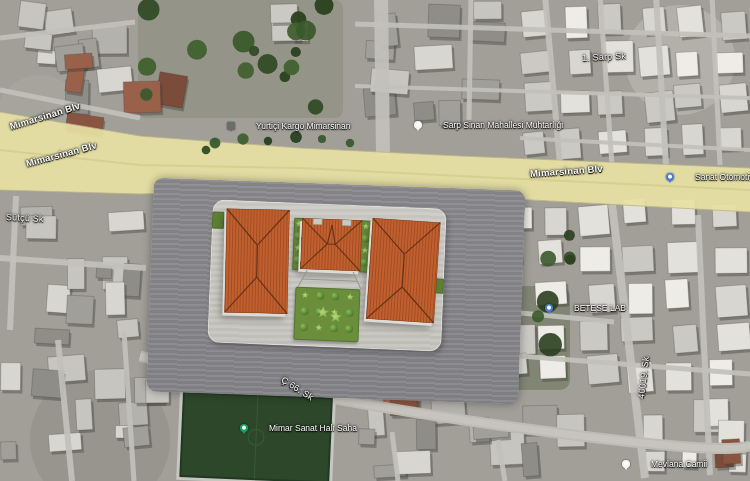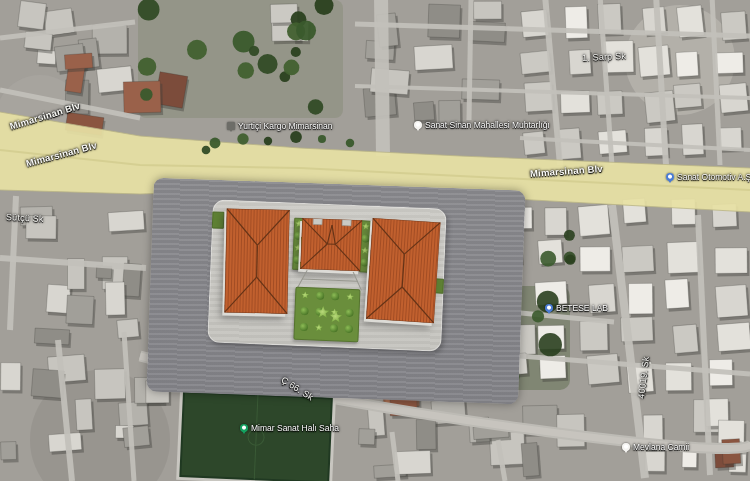--- a/index.html
+++ b/index.html
@@ -30,21 +30,21 @@
   .bush.star{border-radius:0;
         clip-path:polygon(50% 0,63% 35%,98% 35%,70% 57%,81% 91%,50% 70%,19% 91%,30% 57%,2% 35%,37% 35%);
         background:radial-gradient(circle at 45% 45%, #b8d97a, #7fae45 60%, #5d8a30);}
   .connector{position:absolute;inset:0;pointer-events:none;}
 
   
   .street{position:absolute;color:#f3f3f0;font-size:9px;letter-spacing:.2px;white-space:nowrap;
           transform-origin:0 50%;
           text-shadow:0 0 2px rgba(0,0,0,.95),0 0 3px rgba(0,0,0,.8),0 1px 1px #000;}
   .blv{font-size:9.5px;font-weight:bold;color:#fbfbf7;}
-  .poi{position:absolute;display:flex;align-items:center;gap:3px;white-space:nowrap;}
+  .poi{position:absolute;display:flex;align-items:center;gap:21px;white-space:nowrap;}
   .poi-text{color:#fff;font-size:8.5px;
             text-shadow:0 0 2px rgba(0,0,0,.95),0 0 3px rgba(0,0,0,.85),0 1px 1px #000;}
   .pin{position:relative;flex:none;width:8px;height:8px;border-radius:50%;
        --c:#f5f4f1;
        background:radial-gradient(circle at 50% 45%, #fff 0 1.5px, var(--c) 2.5px);
        box-shadow:0 0 2px rgba(0,0,0,.7);}
   .pin::after{content:'';position:absolute;top:7px;left:2px;
        border-left:2px solid transparent;border-right:2px solid transparent;
        border-top:3px solid var(--c);}
   .pin.gray-box{border-radius:1.5px;background:#6d6d68;box-shadow:0 0 2px rgba(0,0,0,.6);}
@@ -787,32 +787,32 @@
   <div class="street" style="left:6px;top:212px;transform:rotate(3deg)">Sütçü Sk</div>
   <div class="street" style="left:282px;top:374px;transform:rotate(32deg)">Ç 66. Sk</div>
   <div class="street" style="left:636px;top:398px;transform:rotate(-83deg);transform-origin:0 0">40019. Sk</div>
 
   <div class="poi" style="left:227px;top:121px">
     <span class="pin gray-box"></span>
     <span class="poi-text">Yurtiçi Kargo Mimarsinan</span>
   </div>
   <div class="poi" style="left:414px;top:120px">
     <span class="pin pin-white" style="--c: #f5f4f1;"></span>
-    <span class="poi-text">Sanat Sinan Mahallesi Muhtarlığı</span>
+    <span class="poi-text">Sarp Sinan Mahallesi Muhtarlığı</span>
   </div>
   <div class="poi" style="left:666px;top:172px">
     <span class="pin pin-blue" style="--c: #4a7bd4;"></span>
     <span class="poi-text">Sanat Otomotiv A.Ş.</span>
   </div>
   <div class="poi" style="left:545px;top:303px">
     <span class="pin pin-blue" style="--c: #4a7bd4;"></span>
     <span class="poi-text">BETESE LAB</span>
   </div>
   <div class="poi" style="left:240px;top:423px">
     <span class="pin pin-green" style="--c: #14a05f;"></span>
     <span class="poi-text">Mimar Sanat Halı Saha</span>
   </div>
-  <div class="poi" style="left:622px;top:442px">
+  <div class="poi" style="left:622px;top:459px">
     <span class="pin pin-white" style="--c: #f5f4f1;"></span>
     <span class="poi-text">Mevlana Camii</span>
   </div>
 
 </div>
 
 </body></html>

